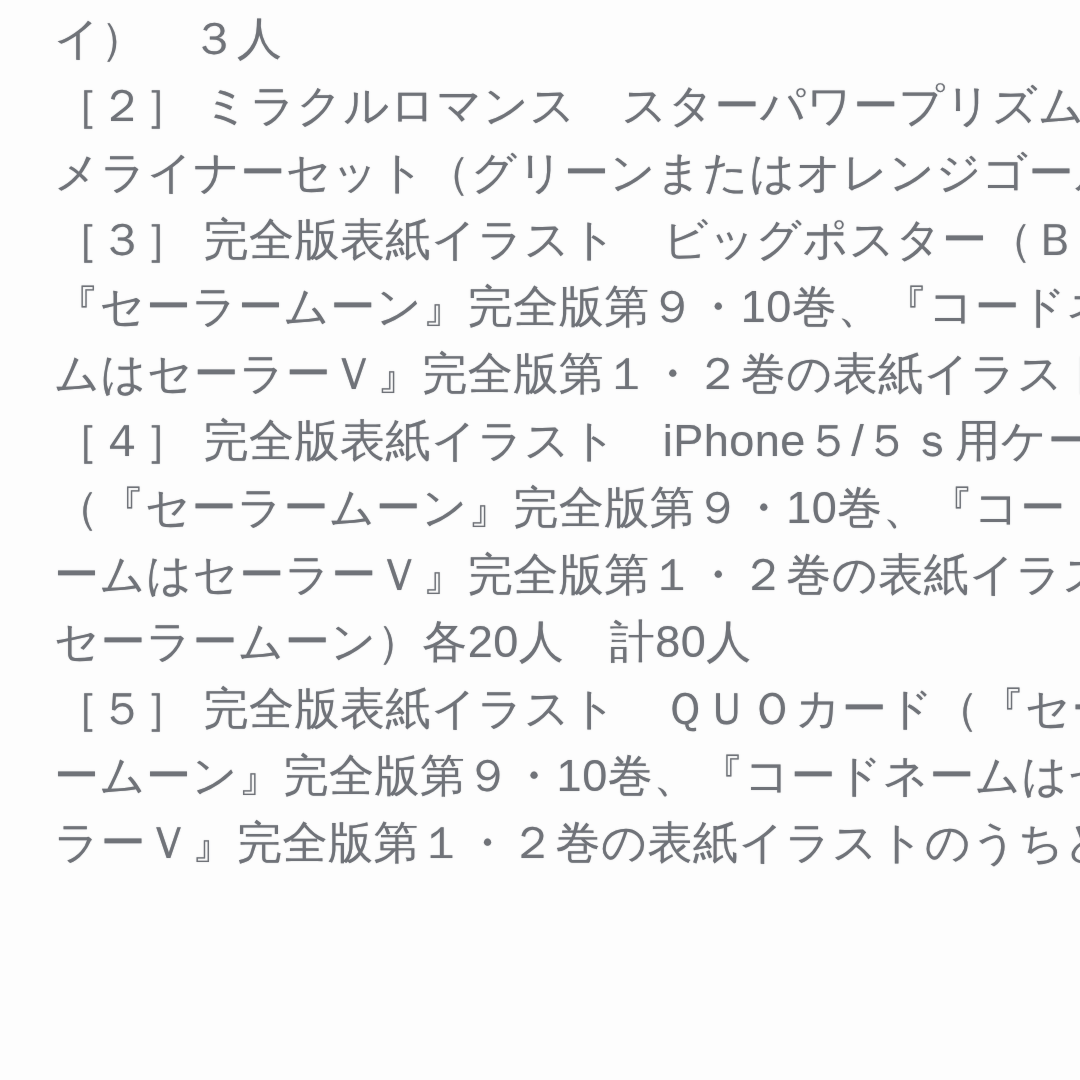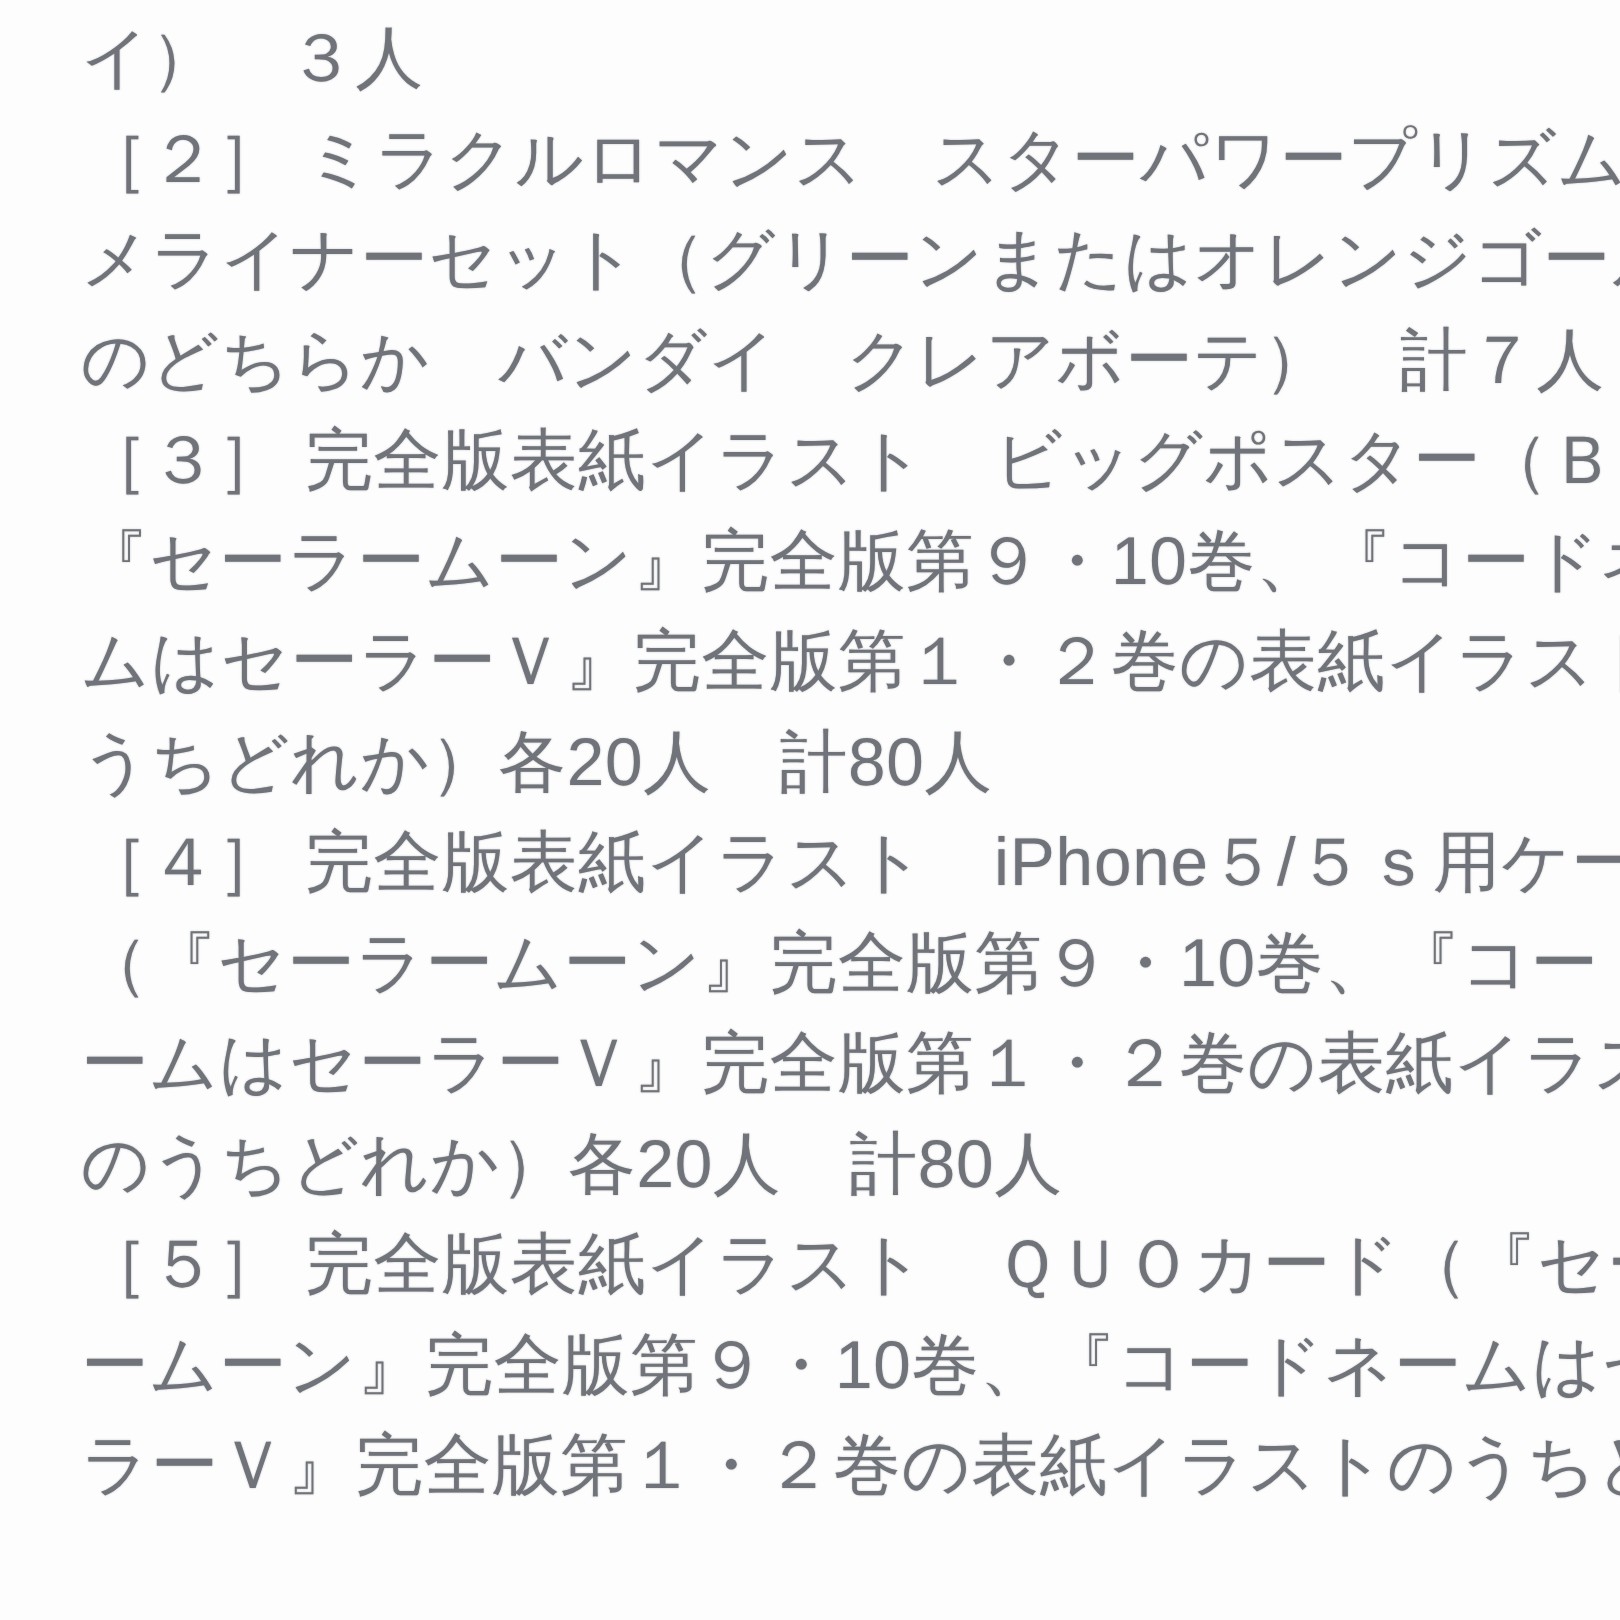--- a/index.html
+++ b/index.html
@@ -30,26 +30,24 @@
   }
 </style>
 </head>
 <body>
 
 <div class="page">
   <div class="textblock">
     <div class="line">イ）　３人</div>
     <div class="line">［２］ ミラクルロマンス　スターパワープリズム ラ</div>
     <div class="line">メライナーセット（グリーンまたはオレンジゴールド</div>
-    <div class="line">のどちらか　バンダイ　クレアボーテ）　計７人</div>
     <div class="line">［３］ 完全版表紙イラスト　ビッグポスター（Ｂ２・</div>
     <div class="line">『セーラームーン』完全版第９・10巻、『コードネー</div>
     <div class="line">ムはセーラーＶ』完全版第１・２巻の表紙イラストの</div>
-    <div class="line">うちどれか）各20人　計80人</div>
     <div class="line">［４］ 完全版表紙イラスト　iPhone５/５ｓ用ケース</div>
     <div class="line">（『セーラームーン』完全版第９・10巻、『コードネ</div>
     <div class="line">ームはセーラーＶ』完全版第１・２巻の表紙イラスト</div>
-    <div class="line">のうちどれか）各20人　計80人</div>
+    <div class="line">セーラームーン）各20人　計80人</div>
     <div class="line">［５］ 完全版表紙イラスト　ＱＵＯカード（『セーラ</div>
     <div class="line">ームーン』完全版第９・10巻、『コードネームはセー</div>
     <div class="line">ラーＶ』完全版第１・２巻の表紙イラストのうちどれ</div>
   </div>
 </div>
 
 </body></html>

